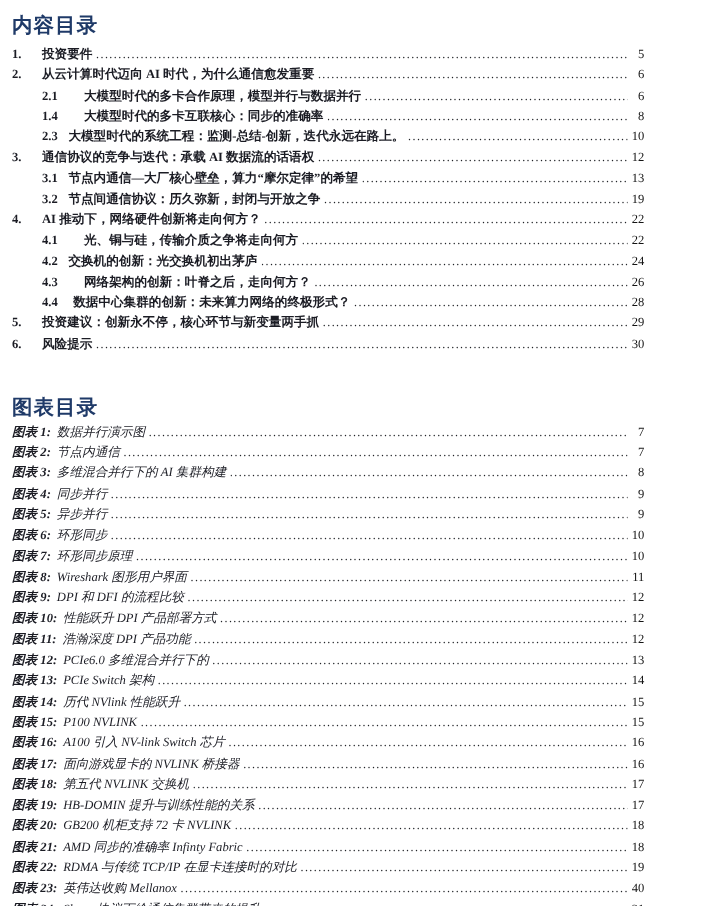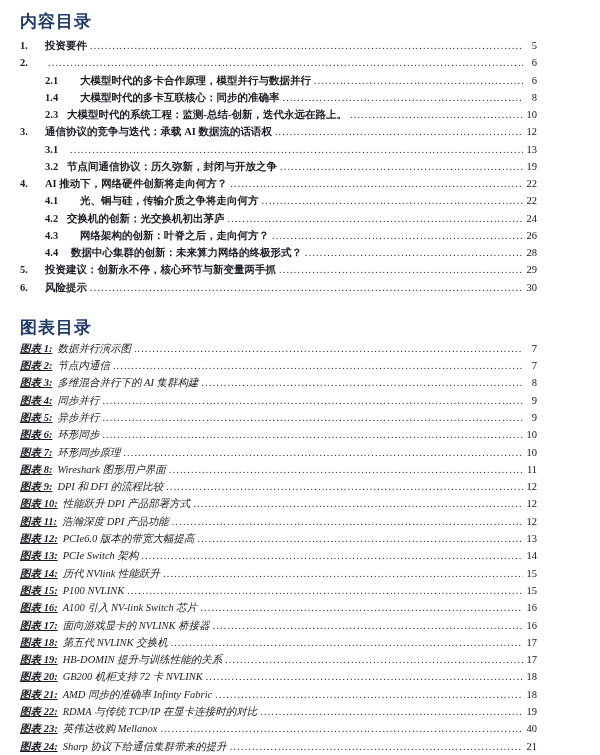--- a/index.html
+++ b/index.html
@@ -10,34 +10,34 @@
   body {
     width: 600px;
     height: 755px;
     font-family: "Liberation Serif", "DejaVu Serif", serif;
     overflow: hidden;
   }
   .page {
     box-sizing: border-box;
     width: 600px;
     height: 755px;
-    padding: 12px 63px 0 20px;
+    padding: 12px 63px 0 10px;
     overflow: hidden;
     background: #ffffff;
   }
   .section-heading {
     font-size: 17px;
     font-weight: bold;
     color: #1f3a68;
     line-height: 20px;
     letter-spacing: 1px;
     margin: 0 0 5px 0;
   }
   .section-heading.second {
-    margin-top: 22px;
+    margin-top: 34px;
     margin-bottom: 2px;
   }
   .toc-list { width: 100%; }
   .toc-row {
     display: flex;
     align-items: baseline;
     font-size: 10.5px;
     line-height: 17.25px;
     height: 17.25px;
     color: #1b1c24;
@@ -52,21 +52,20 @@
   .content .sub.gap-mid .num { flex: 0 0 26px; }
   
   .figure .toc-row {
     font-style: italic;
     line-height: 17.3px;
     height: 17.3px;
   }
   .figure .num {
     font-weight: bold;
     margin-right: 5px;
-    text-decoration: underline;
   }
   .title { white-space: nowrap; }
   .dots {
     flex: 1 1 auto;
     overflow: hidden;
     white-space: nowrap;
     margin: 0 1px 0 3px;
     font-weight: normal;
     font-style: normal;
     color: #222428;
@@ -93,20 +92,21 @@
   <div class="section-heading">内容目录</div>
   <div class="toc-list content" id="content-toc">
       <div class="toc-row">
         <span class="num">1.</span>
         <span class="title">投资要件</span>
         <span class="dots"></span>
         <span class="pg">5</span>
       </div>
       <div class="toc-row">
         <span class="num">2.</span>
+        <span class="title">从云计算时代迈向 AI 时代，为什么通信愈发重要</span>
         <span class="dots"></span>
         <span class="pg">6</span>
       </div>
       <div class="toc-row sub gap-tab">
         <span class="num">2.1</span>
         <span class="title">大模型时代的多卡合作原理，模型并行与数据并行</span>
         <span class="dots"></span>
         <span class="pg">6</span>
       </div>
       <div class="toc-row sub gap-tab">
@@ -122,20 +122,21 @@
         <span class="pg">10</span>
       </div>
       <div class="toc-row">
         <span class="num">3.</span>
         <span class="title">通信协议的竞争与迭代：承载 AI 数据流的话语权</span>
         <span class="dots"></span>
         <span class="pg">12</span>
       </div>
       <div class="toc-row sub gap-space">
         <span class="num">3.1</span>
+        <span class="title">节点内通信—大厂核心壁垒，算力“摩尔定律”的希望</span>
         <span class="dots"></span>
         <span class="pg">13</span>
       </div>
       <div class="toc-row sub gap-space">
         <span class="num">3.2</span>
         <span class="title">节点间通信协议：历久弥新，封闭与开放之争</span>
         <span class="dots"></span>
         <span class="pg">19</span>
       </div>
       <div class="toc-row">
@@ -245,21 +246,21 @@
         <span class="pg">12</span>
       </div>
       <div class="toc-row">
         <span class="num">图表 11:</span>
         <span class="title">浩瀚深度 DPI 产品功能</span>
         <span class="dots"></span>
         <span class="pg">12</span>
       </div>
       <div class="toc-row">
         <span class="num">图表 12:</span>
-        <span class="title">PCIe6.0 版本的带宽大幅提高</span>
+        <span class="title">PCIe6.0 多维混合并行下的</span>
         <span class="dots"></span>
         <span class="pg">13</span>
       </div>
       <div class="toc-row">
         <span class="num">图表 13:</span>
         <span class="title">PCIe Switch 架构</span>
         <span class="dots"></span>
         <span class="pg">14</span>
       </div>
       <div class="toc-row">

